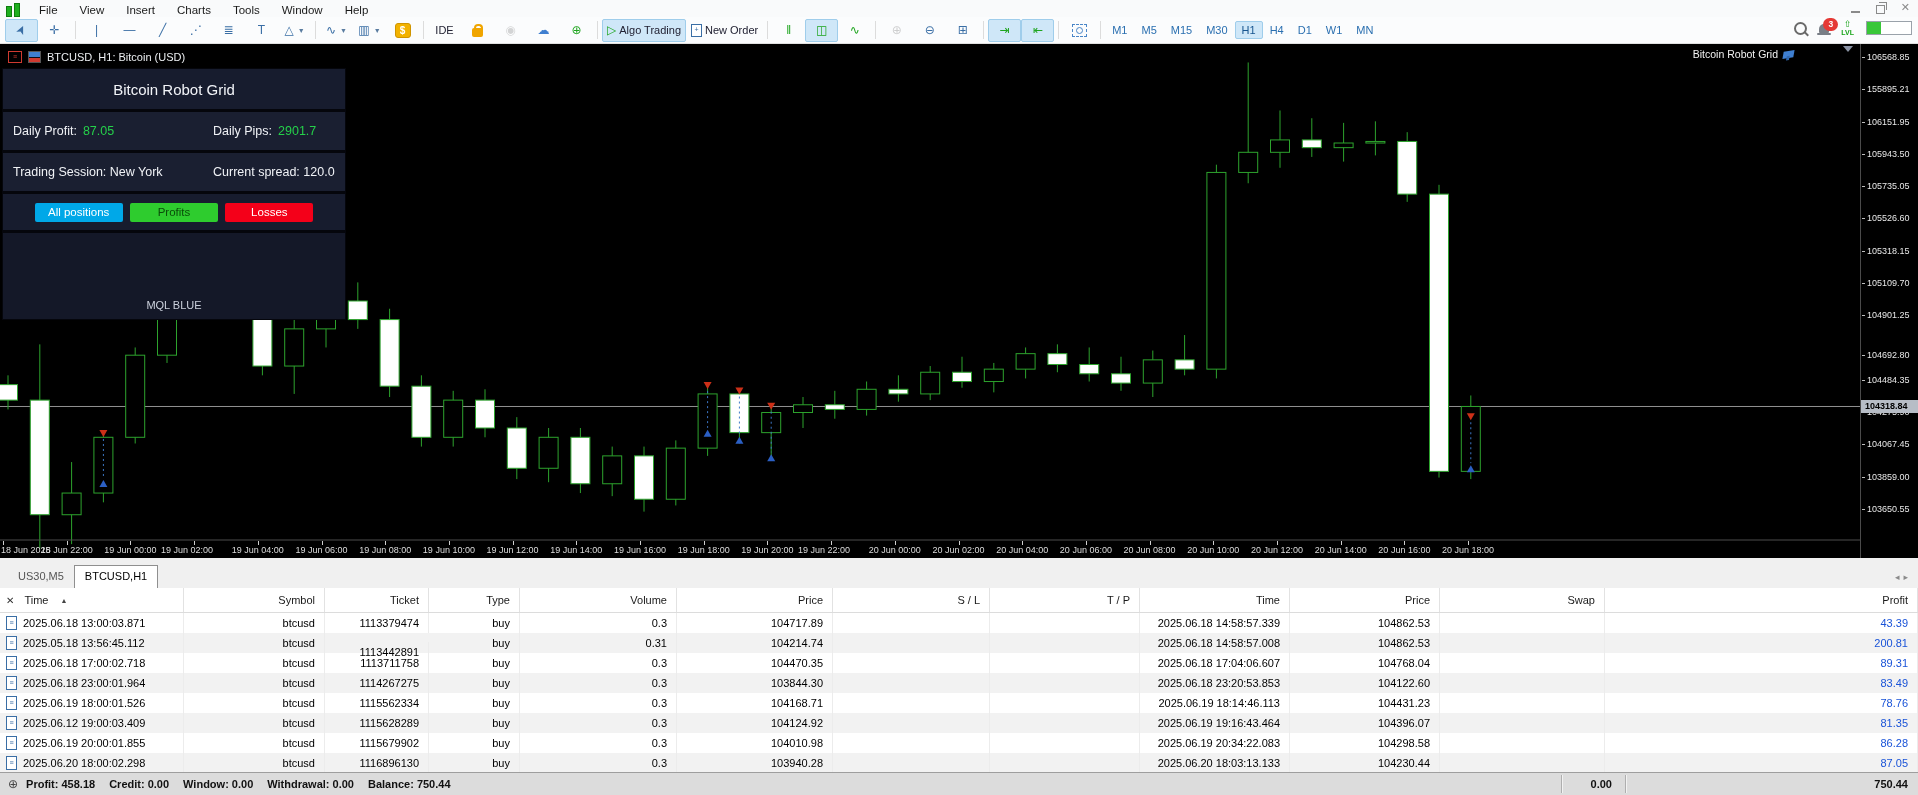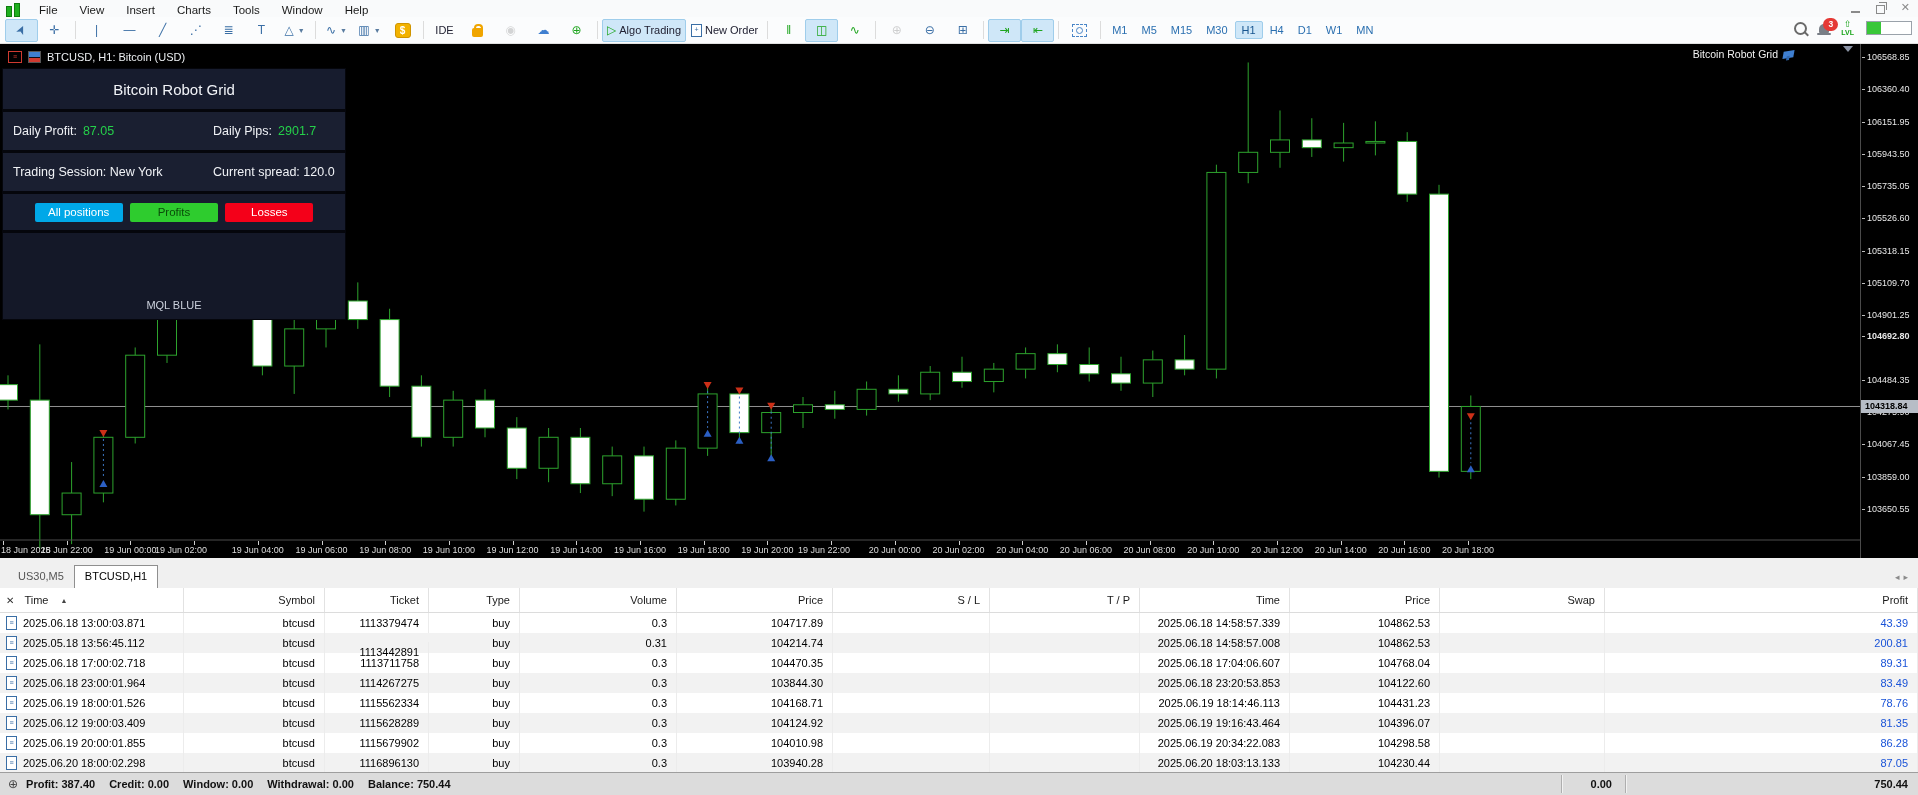--- a/index.html
+++ b/index.html
@@ -432,21 +432,21 @@
   </div>
 
   <div class="taxis" id="time-axis">
       <span class="ttick" style="left: 3px;"></span>
       <span class="tlabel first" style="left: 1px;">18 Jun 2025</span>
       <span class="ttick" style="left: 66.7px;"></span>
       <span class="tlabel" style="left: 66.7px;">18 Jun 22:00</span>
       <span class="ttick" style="left: 130.4px;"></span>
       <span class="tlabel" style="left: 130.4px;">19 Jun 00:00</span>
       <span class="ttick" style="left: 194.1px;"></span>
-      <span class="tlabel" style="left: 181px; text-align: center;">19 Jun 02:00</span>
+      <span class="tlabel" style="left: 187px; text-align: center;">19 Jun 02:00</span>
       <span class="ttick" style="left: 257.8px;"></span>
       <span class="tlabel" style="left: 257.8px;">19 Jun 04:00</span>
       <span class="ttick" style="left: 321.5px;"></span>
       <span class="tlabel" style="left: 321.5px;">19 Jun 06:00</span>
       <span class="ttick" style="left: 385.2px;"></span>
       <span class="tlabel" style="left: 385.2px;">19 Jun 08:00</span>
       <span class="ttick" style="left: 448.9px;"></span>
       <span class="tlabel" style="left: 448.9px;">19 Jun 10:00</span>
       <span class="ttick" style="left: 512.6px;"></span>
       <span class="tlabel" style="left: 512.6px;">19 Jun 12:00</span>
@@ -478,29 +478,29 @@
       <span class="tlabel" style="left: 1340.7px;">20 Jun 14:00</span>
       <span class="ttick" style="left: 1404.4px;"></span>
       <span class="tlabel" style="left: 1404.4px;">20 Jun 16:00</span>
       <span class="ttick" style="left: 1468.1px;"></span>
       <span class="tlabel" style="left: 1468.1px;">20 Jun 18:00</span>
     </div>
 </div>
 
 <div class="paxis" id="price-axis">
     <span class="plabel" style="top: 8px;">106568.85</span>
-    <span class="plabel" style="top: 40.2857px;">106360.40</span>
+    <span class="plabel" style="top: 40.2857px;">155895.21</span>
     <span class="plabel" style="top: 72.5714px;">106151.95</span>
     <span class="plabel" style="top: 104.857px;">105943.50</span>
     <span class="plabel" style="top: 137.143px;">105735.05</span>
     <span class="plabel" style="top: 169.429px;">105526.60</span>
     <span class="plabel" style="top: 201.714px;">105318.15</span>
     <span class="plabel" style="top: 234px;">105109.70</span>
     <span class="plabel" style="top: 266.286px;">104901.25</span>
-    <span class="plabel" style="top: 287px; font-weight: bold;">104692.80</span>
+    <span class="plabel" style="top: 306px;">104692.80</span>
     <span class="plabel" style="top: 330.857px;">104484.35</span>
     <span class="plabel" style="top: 363.143px;">104275.90</span>
     <span class="plabel" style="top: 395.429px;">104067.45</span>
     <span class="plabel" style="top: 427.714px;">103859.00</span>
     <span class="plabel" style="top: 460px;">103650.55</span>
     <span class="pbadge" style="top: 356.492px;">104318.84</span>
   </div>
 
 <div class="tabs" id="tabs">
   <span class="tabarrows">◂▸</span>
@@ -663,21 +663,21 @@
         <span class="cell" style="width: 150px; flex: 0 0 auto; text-align: right;">104230.44</span>
         <span class="cell" style="width: 165px; flex: 0 0 auto;"></span>
         <span class="cell profit" style="width: 313px; flex: 0 0 auto;">87.05</span>
       </div>
     </div>
 </div>
 
 <div class="status">
   <span class="icon">⊕</span>
   <span id="status-segments" style="display:flex">
-      <span class="seg">Profit: 387.40</span>
+      <span class="seg">Profit: 458.18</span>
       <span class="seg">Credit: 0.00</span>
       <span class="seg">Window: 0.00</span>
       <span class="seg">Withdrawal: 0.00</span>
       <span class="seg">Balance: 750.44</span>
     </span>
   <span class="sdiv" style="right:356px"></span>
   <span class="sright1">0.00</span>
   <span class="sdiv" style="right:292px"></span>
   <span class="sright2">750.44</span>
 </div>

